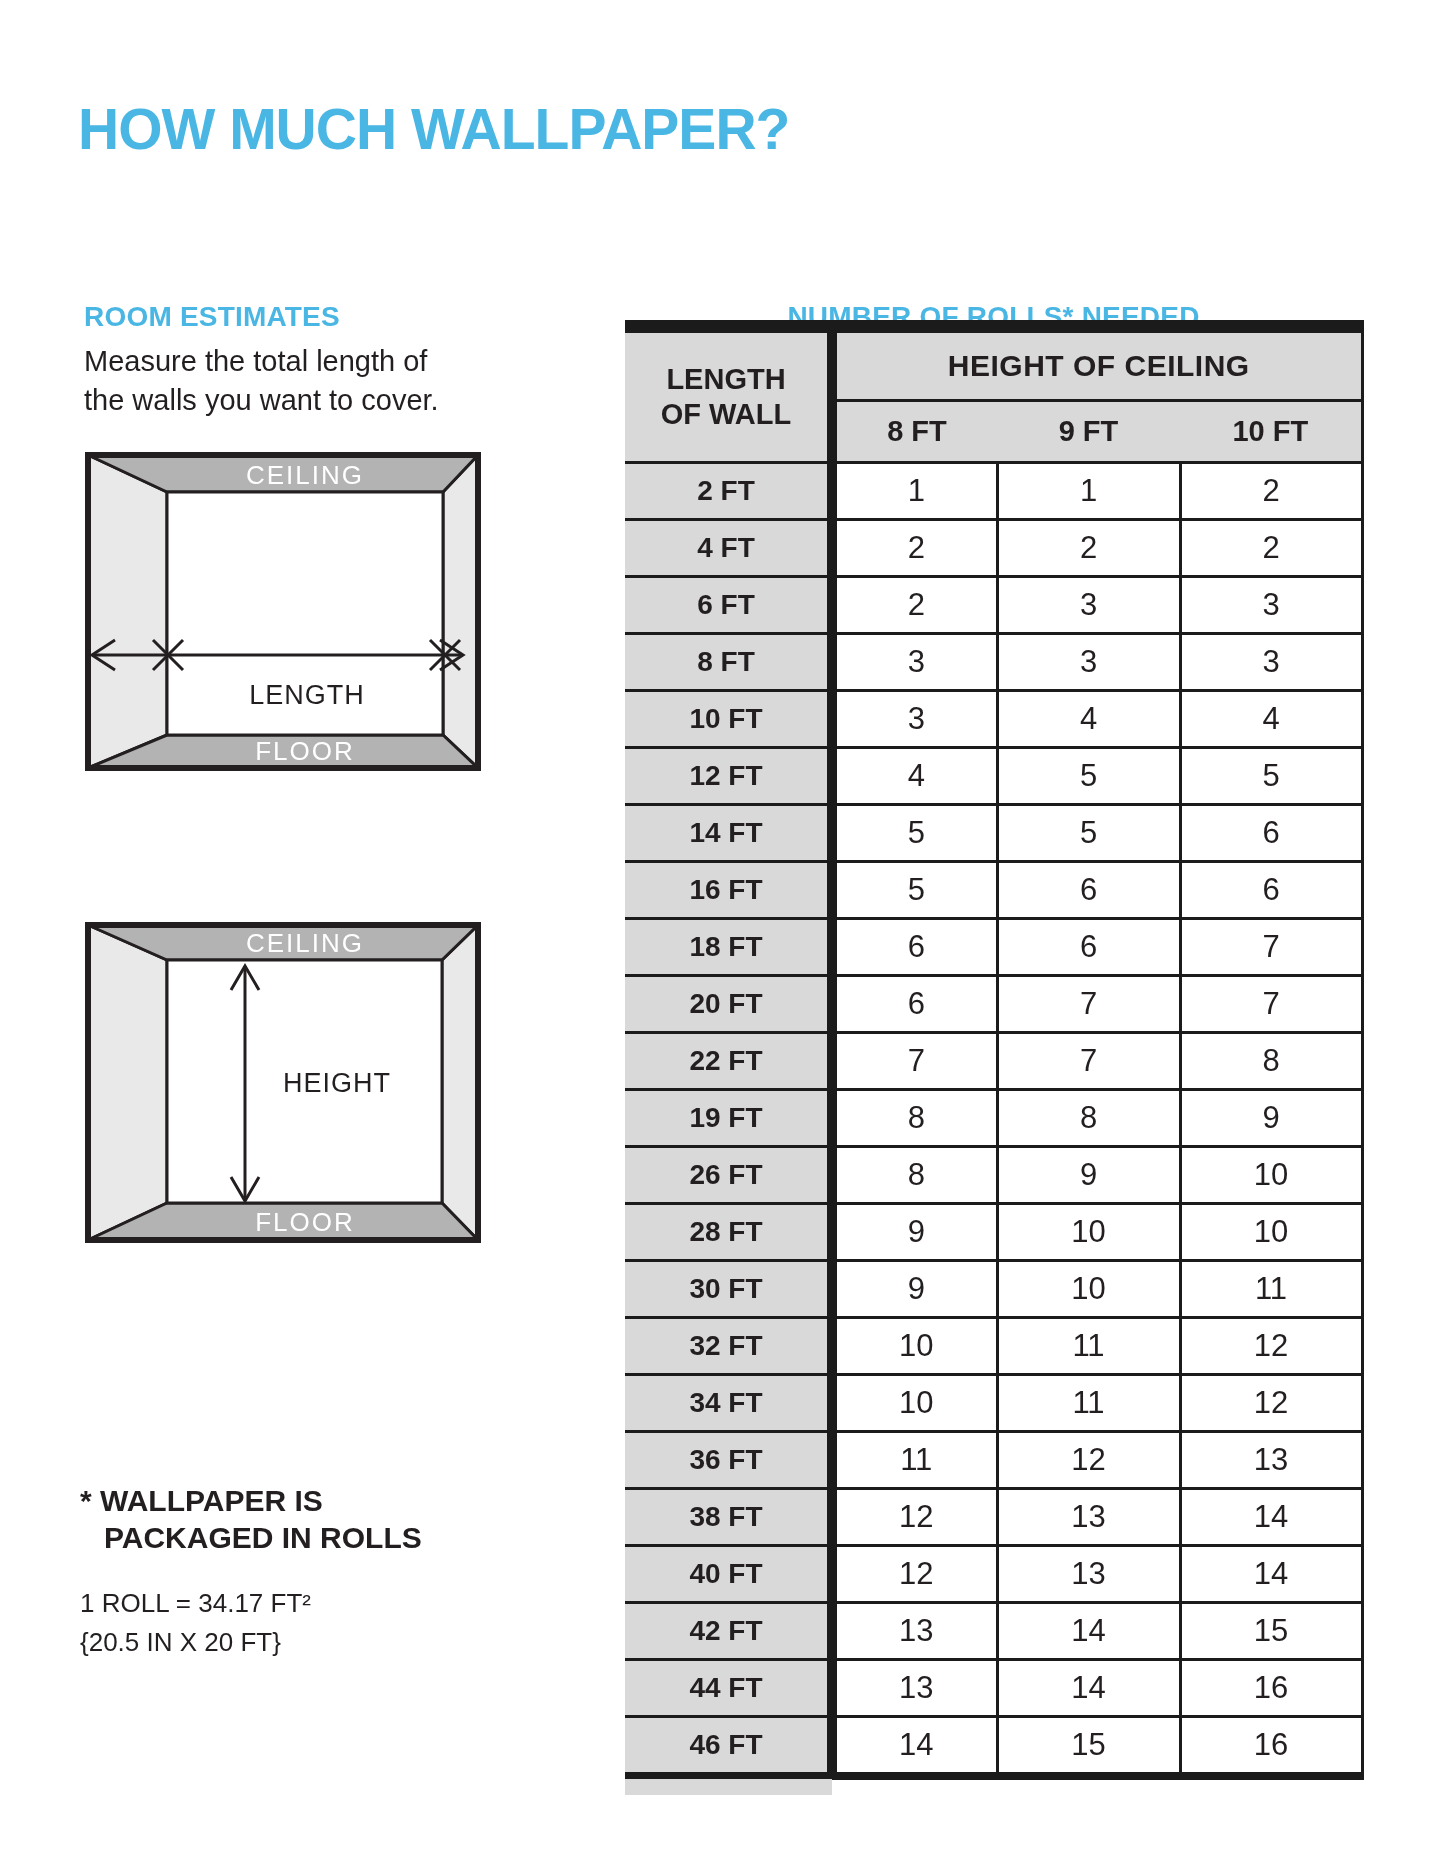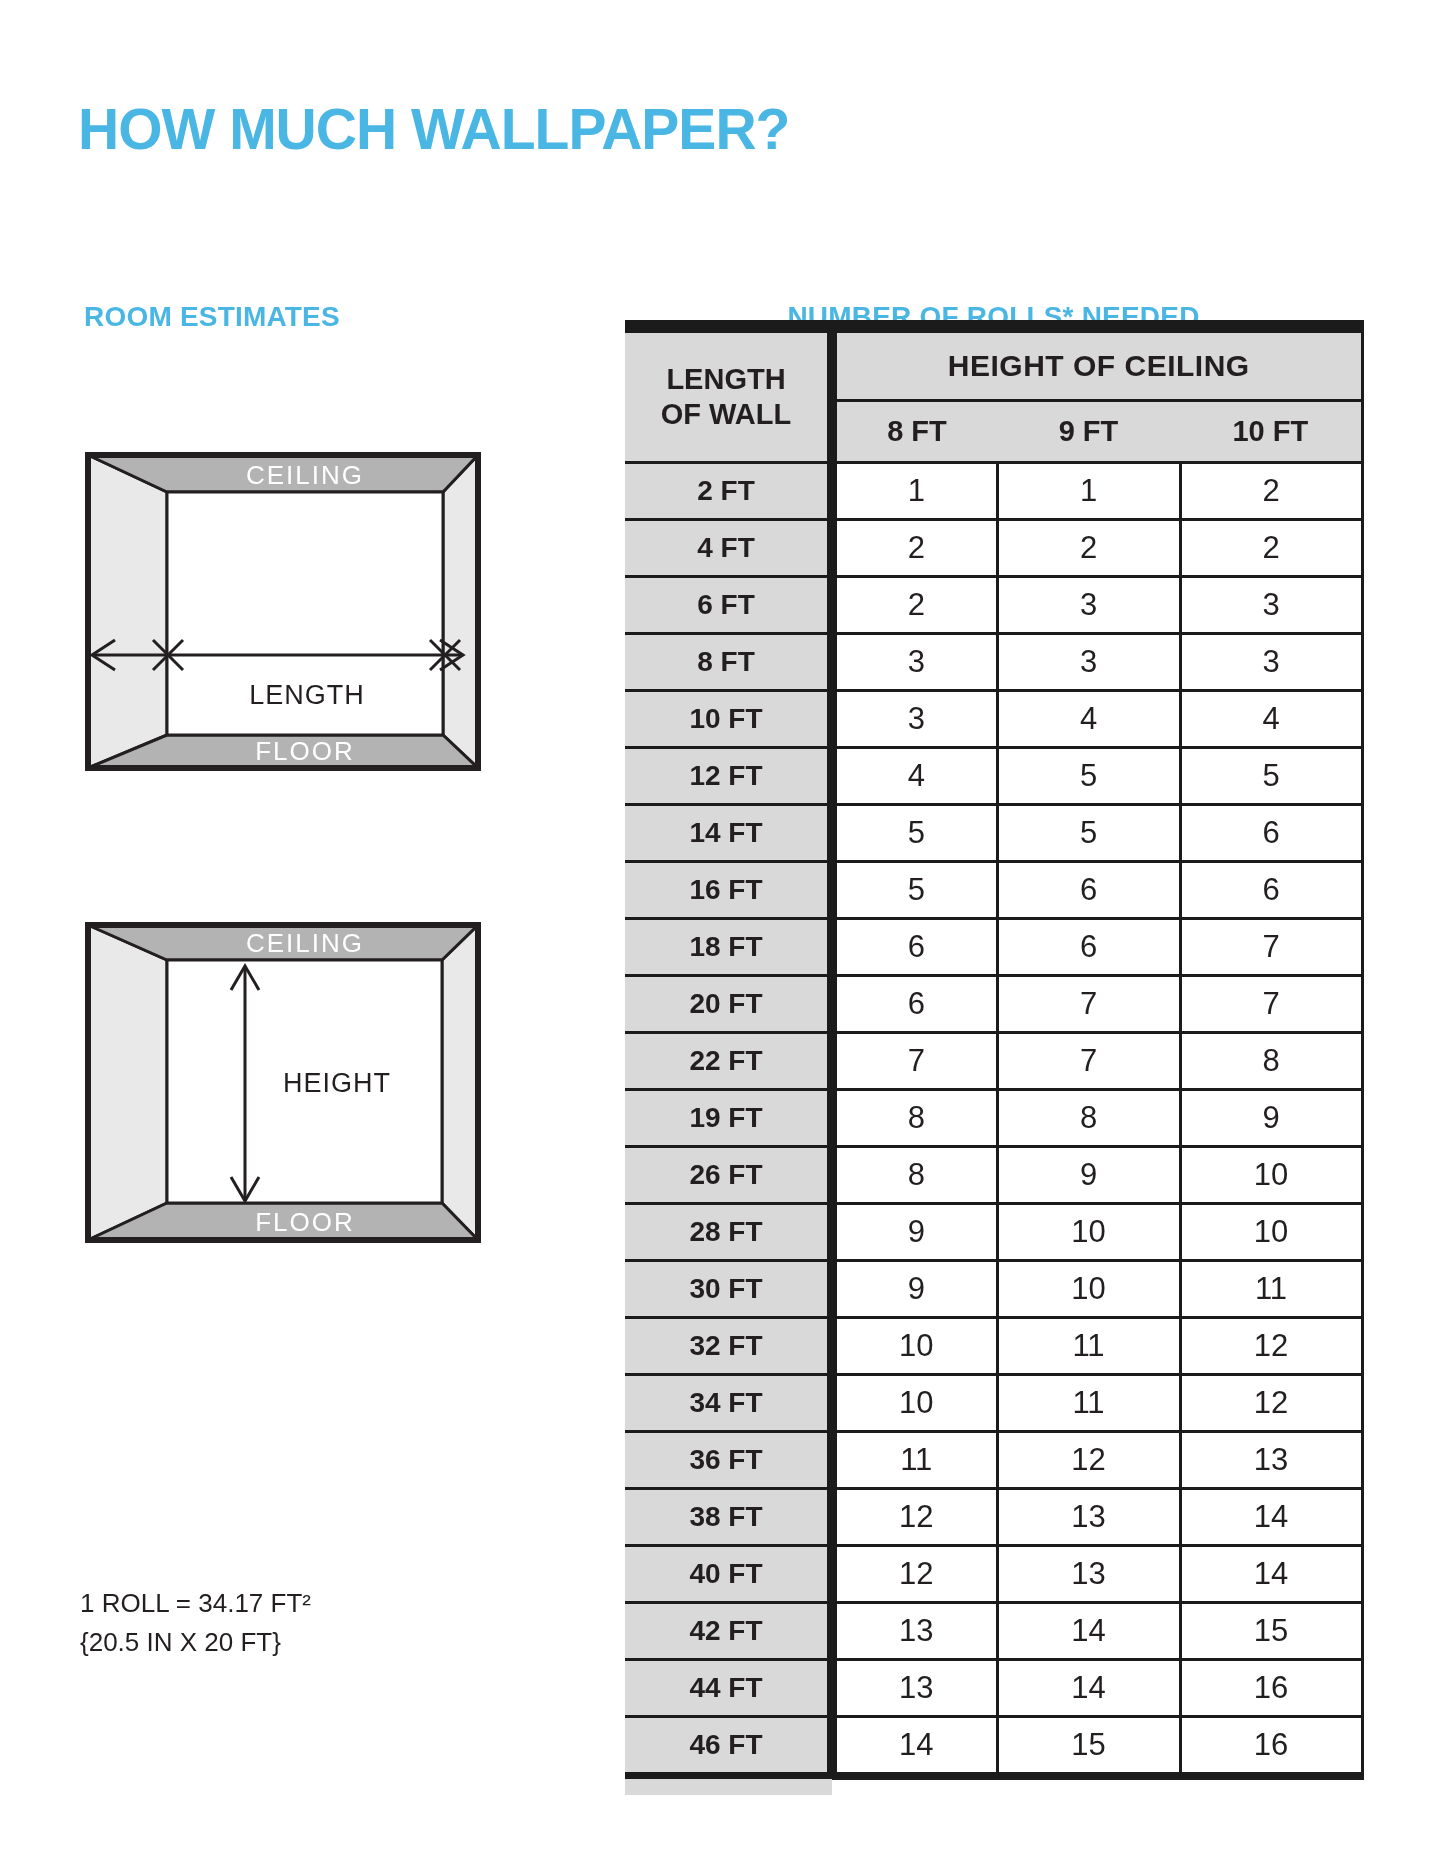--- a/index.html
+++ b/index.html
@@ -107,20 +107,22 @@
 </head>
 <body>
 
 <div class="page">
 
   <div class="page-title">HOW MUCH WALLPAPER?</div>
 
   <div class="section-heading h-room">ROOM ESTIMATES</div>
   <div class="section-heading h-rolls">NUMBER OF ROLLS* NEEDED</div>
 
+  <div class="body-text t1">Measure the total length of
+the walls you want to cover.</div>
 
   <svg class="diagram d1" viewBox="0 0 396 319">
     <polygon points="3,3 82,40 82,283 3,316" fill="var(--wall-gray)" stroke="var(--ink)" stroke-width="3"></polygon>
     <polygon points="393,3 358,40 358,283 393,316" fill="var(--wall-gray)" stroke="var(--ink)" stroke-width="3"></polygon>
     <polygon points="3,3 393,3 358,40 82,40" fill="var(--slab-gray)" stroke="var(--ink)" stroke-width="3"></polygon>
     <polygon points="3,316 393,316 358,283 82,283" fill="var(--slab-gray)" stroke="var(--ink)" stroke-width="3"></polygon>
     <rect x="82" y="40" width="276" height="243" fill="#ffffff" stroke="var(--ink)" stroke-width="3"></rect>
     <rect x="3" y="3" width="390" height="313" fill="none" stroke="var(--ink)" stroke-width="6"></rect>
     <text x="220" y="32" text-anchor="middle" font-size="26" letter-spacing="2" fill="#ffffff">CEILING</text>
     <text x="220" y="308" text-anchor="middle" font-size="26" letter-spacing="2" fill="#ffffff">FLOOR</text>
@@ -146,20 +148,24 @@
     <text x="220" y="309" text-anchor="middle" font-size="26" letter-spacing="2" fill="#ffffff">FLOOR</text>
     <g stroke="var(--ink)" stroke-width="3" fill="none">
       <line x1="160" y1="44" x2="160" y2="279"></line>
       <path d="M146,68 L160,44 L174,68"></path>
       <path d="M146,255 L160,279 L174,255"></path>
     </g>
     <text x="252" y="170" text-anchor="middle" font-size="27" letter-spacing="1" fill="var(--ink)">HEIGHT</text>
   </svg>
 
 
+  <div class="footnote">
+    <div class="l1">* WALLPAPER IS</div>
+    <div class="l2">PACKAGED IN ROLLS</div>
+  </div>
 
   <div class="rollspec">1 ROLL = 34.17 FT²
 {20.5 IN X 20 FT}</div>
 
   <div class="rolls-table-wrap">
     <table class="rolls">
       <colgroup>
         <col style="width:207px">
           <col style="width:165px">
           <col style="width:183px">

